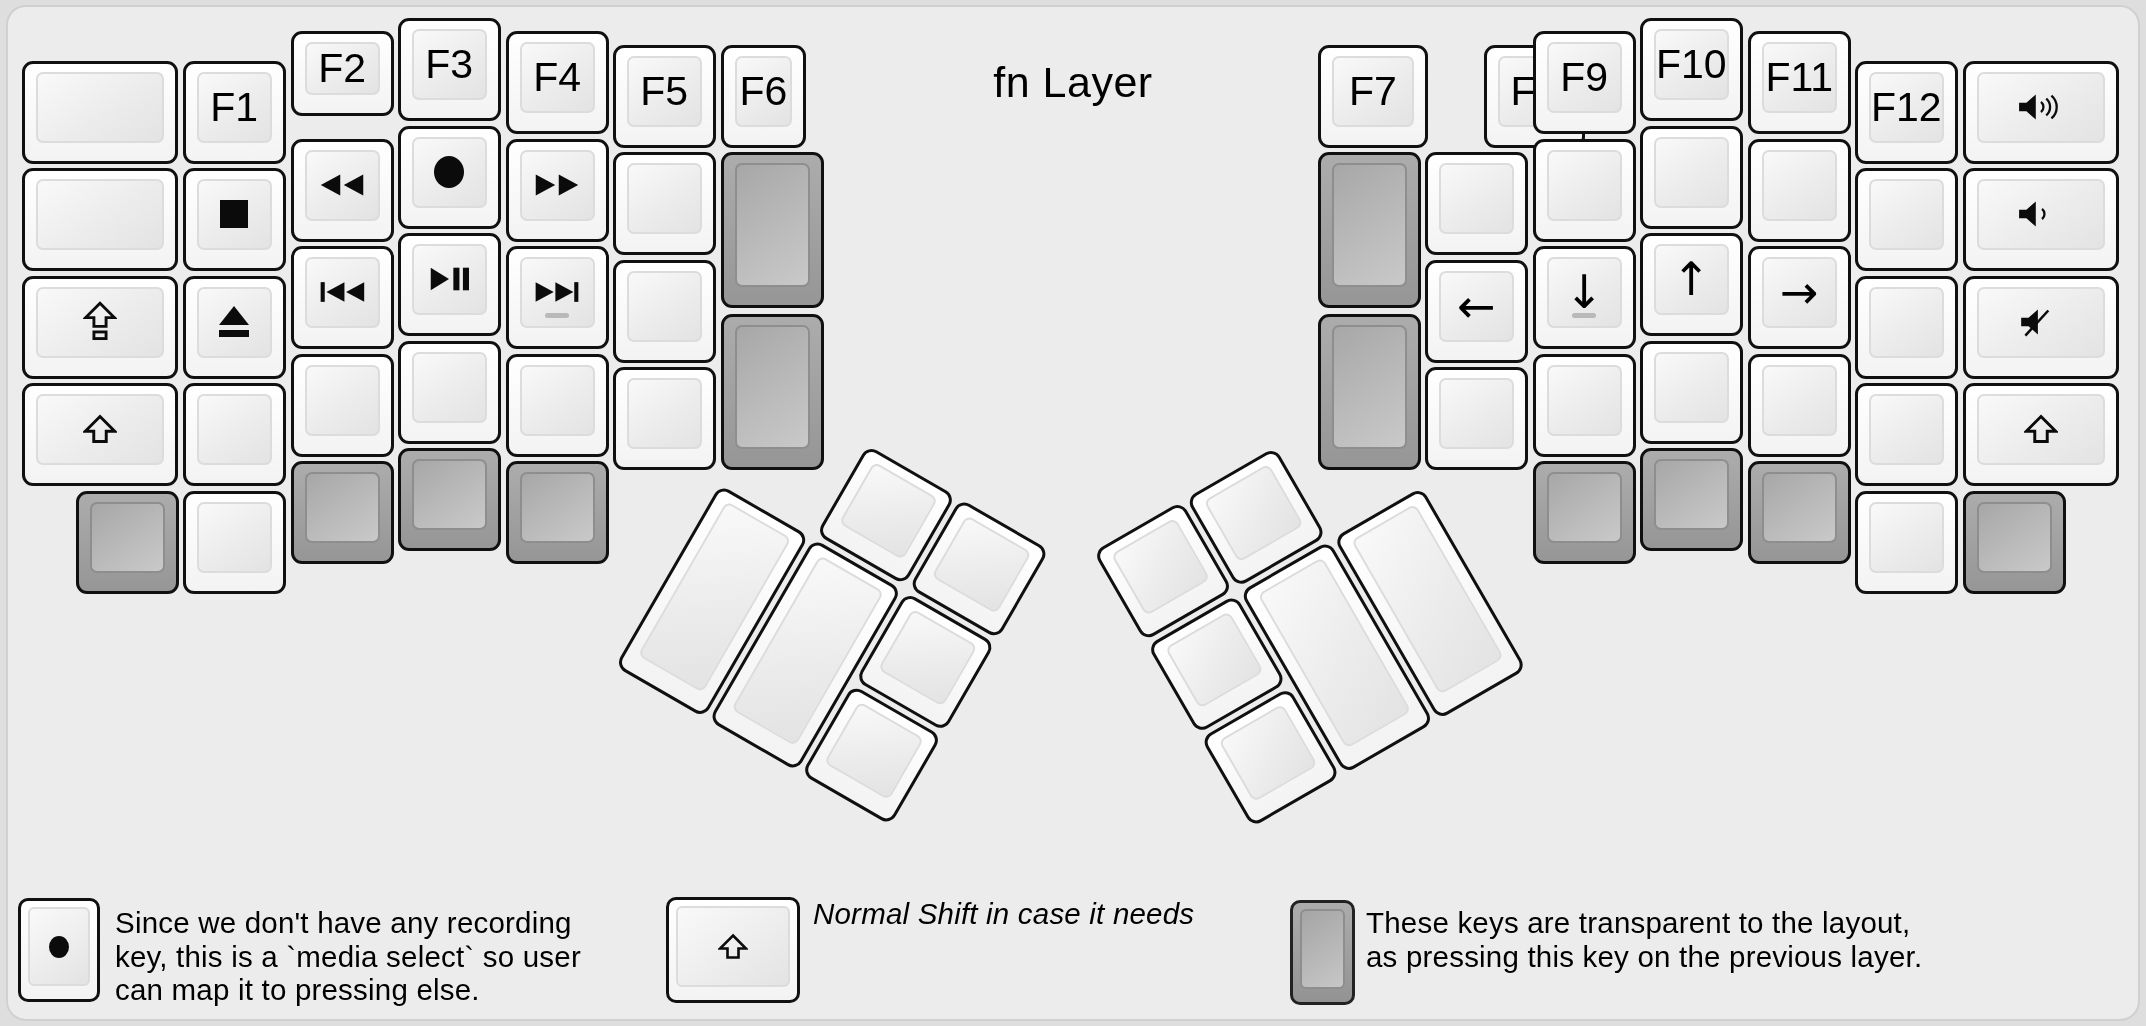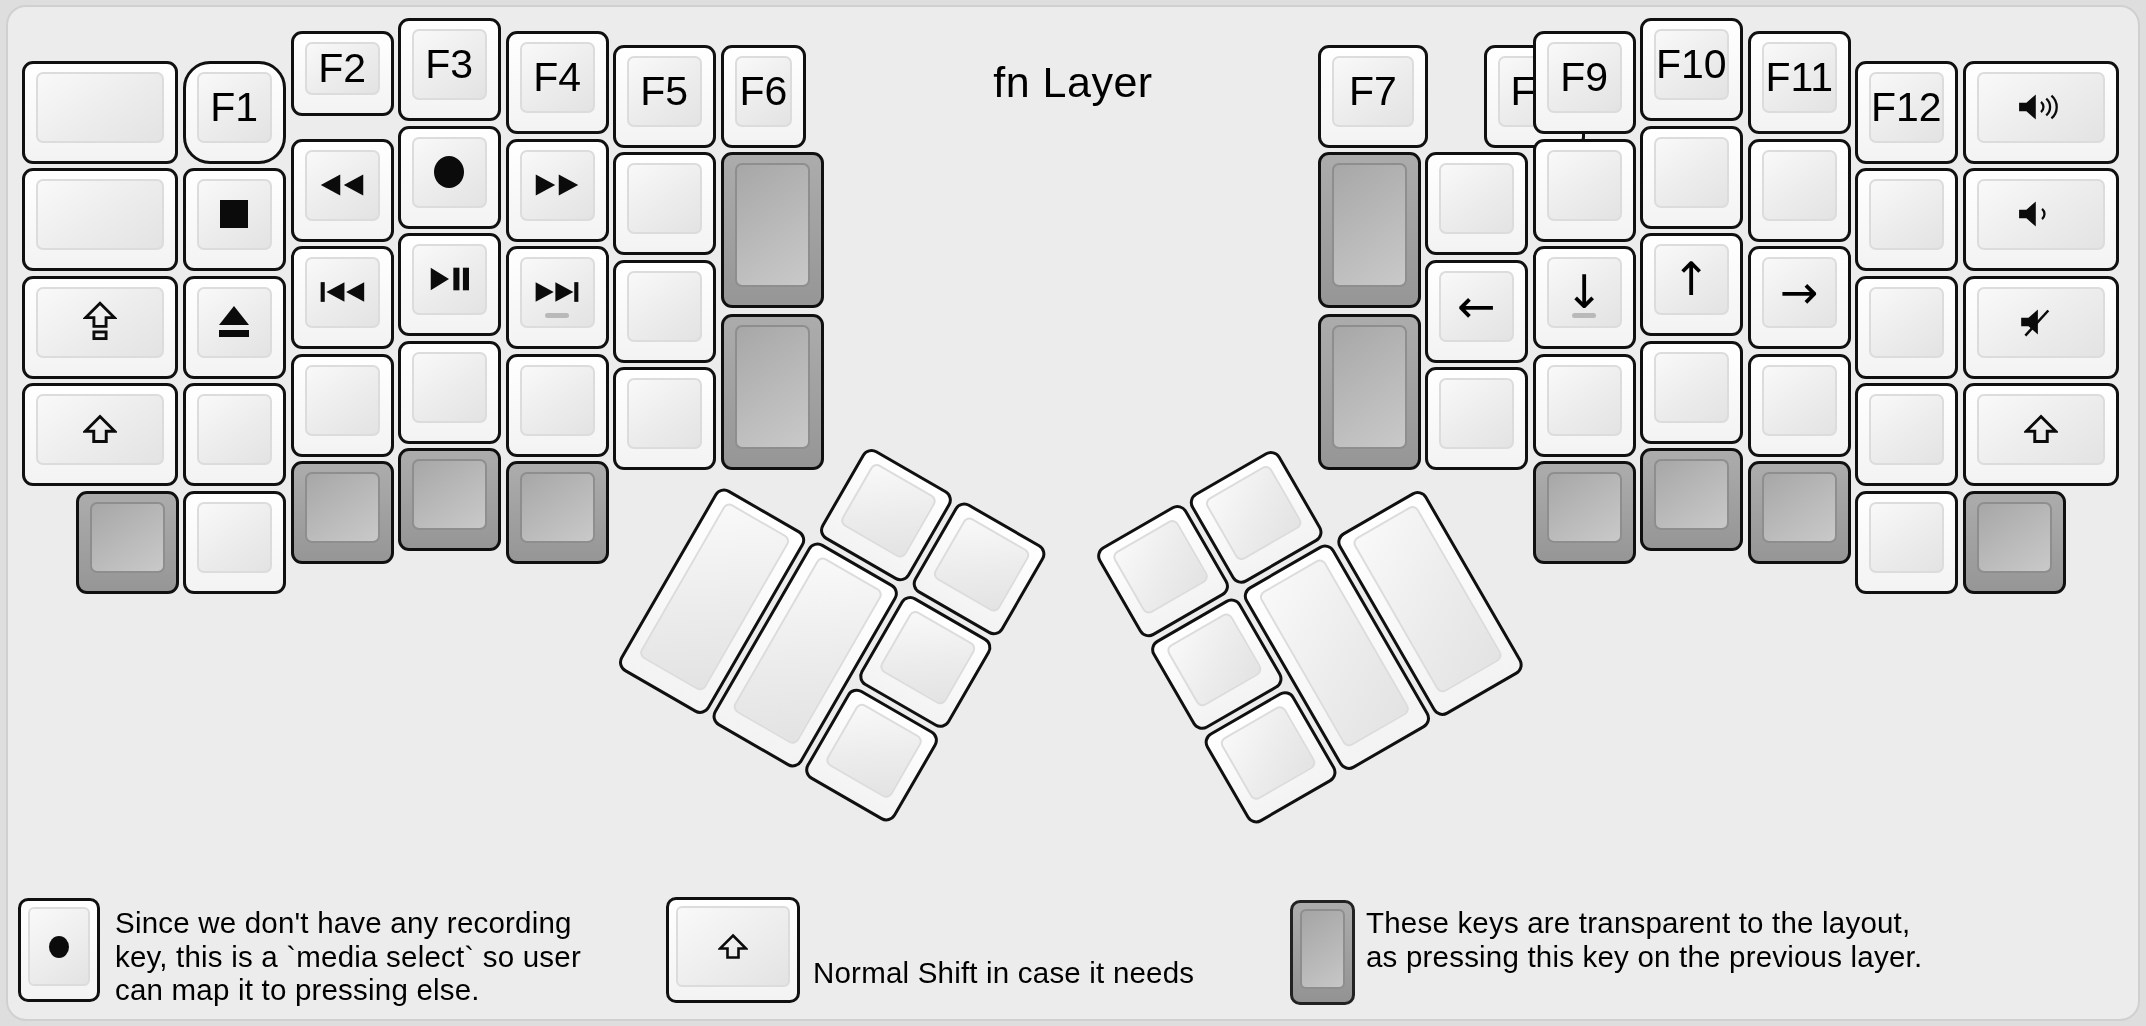--- a/index.html
+++ b/index.html
@@ -38,21 +38,21 @@
 </head>
 <body>
 
 <div id="root">
   <div class="panel"></div>
   <div class="title">fn Layer</div>
   <div id="keyboard">
       <div class="key white" style="left: 22px; top: 61px; width: 156.25px; height: 102.5px;">
         <div class="cap"></div>
       </div>
-      <div class="key white" style="left: 183px; top: 61px; width: 102.5px; height: 102.5px; border-radius: 27px;">
+      <div class="key white" style="left: 183px; top: 61px; width: 102.5px; height: 102.5px;">
         <div class="cap">
           <span class="label">F1</span>
         </div>
       </div>
       <div class="key white" style="left: 291px; top: 31px; width: 102.5px; height: 85px;">
         <div class="cap">
           <span class="label">F2</span>
         </div>
       </div>
       <div class="key white" style="left: 398px; top: 18px; width: 102.5px; height: 102.5px;">
@@ -396,21 +396,21 @@
         </div>
       </div>
       <div>
         <div class="legend-sample" style="left: 666px; top: 897px; width: 134px; height: 106px;">
           <div class="cap">
             <svg width="30" height="27" viewBox="0 0 30 26">
               <path d="M15 2 L28 15 H20.5 V24 H9.5 V15 H2 Z" fill="none" stroke="#0b0b0b" stroke-width="2.6" stroke-linejoin="miter"></path>
             </svg>
           </div>
         </div>
-        <div class="legend-text" style="left: 813px; top: 956px;">
+        <div class="legend-text" style="left: 813px; top: 897px; font-style: italic;">
           <div>Normal Shift in case it needs</div>
         </div>
       </div>
       <div>
         <div class="legend-sample gray" style="left: 1290px; top: 900px; width: 65px; height: 105px;">
           <div class="cap"></div>
         </div>
         <div class="legend-text" style="left: 1366px; top: 906px;">
           <div>These keys are transparent to the layout,</div>
           <div>as pressing this key on the previous layer.</div>

